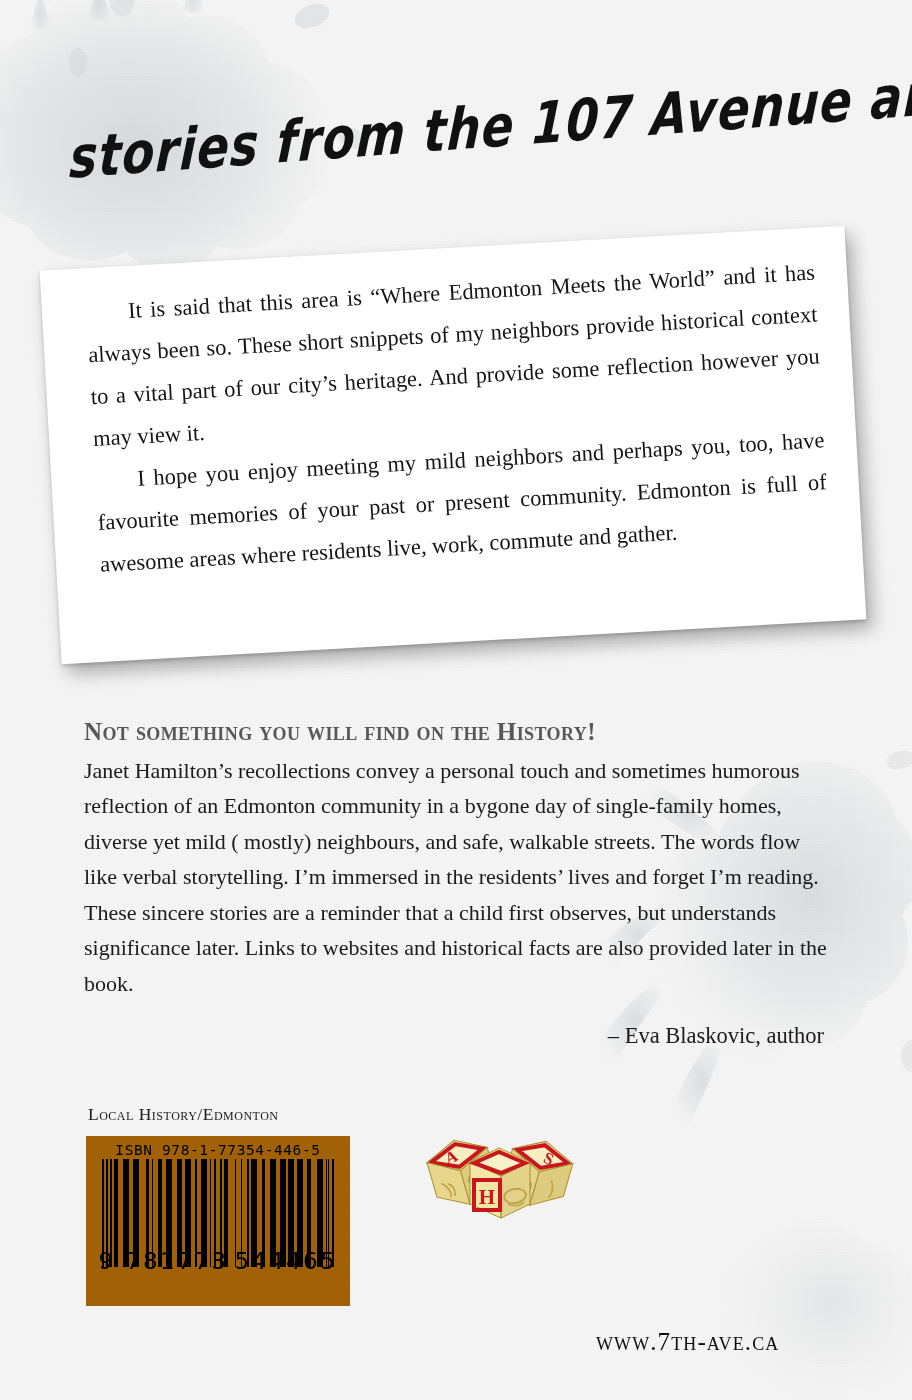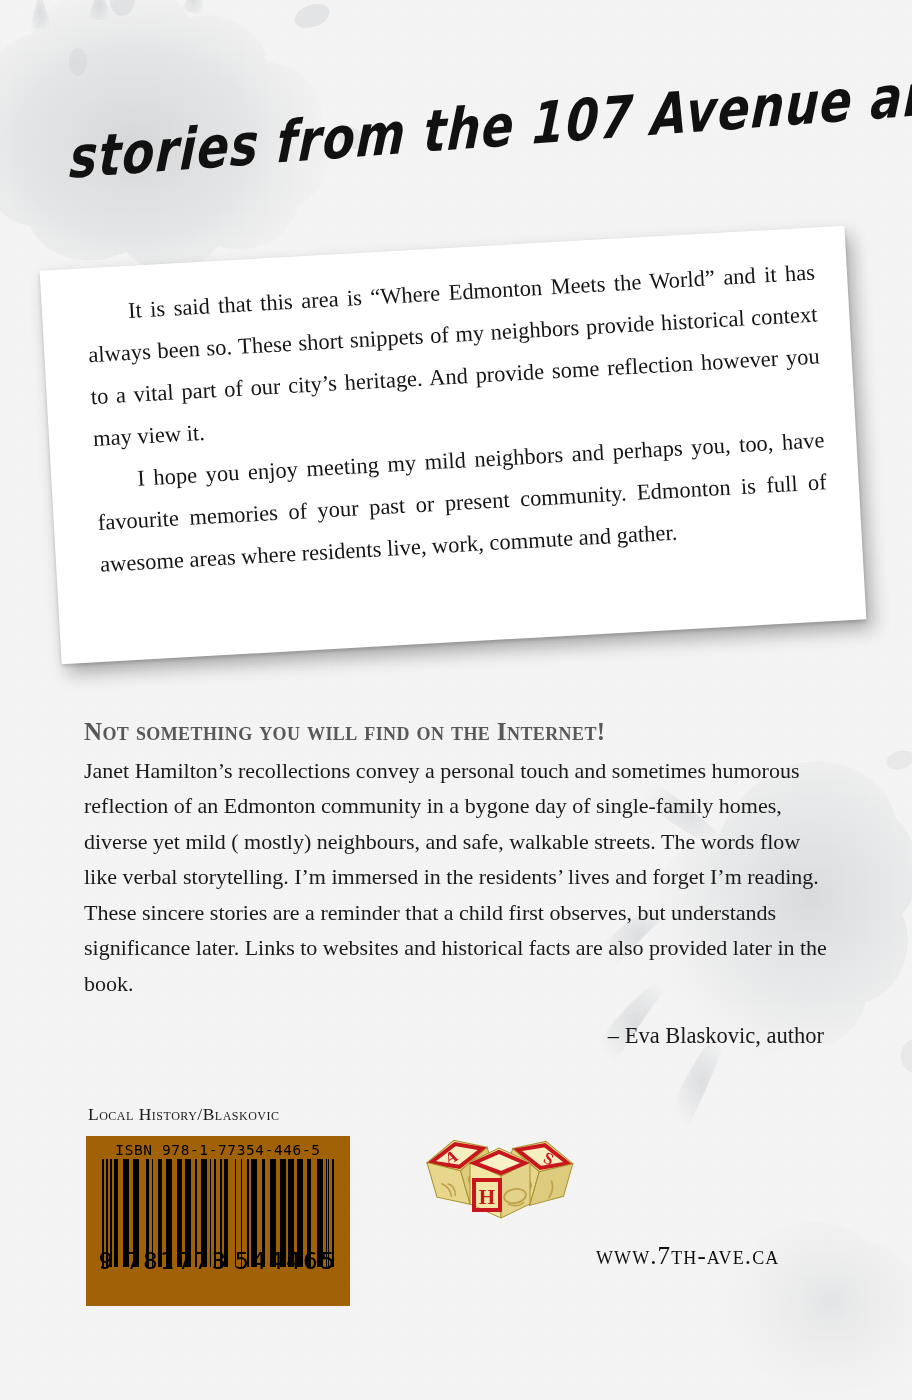--- a/index.html
+++ b/index.html
@@ -195,21 +195,21 @@
     font-family: "Liberation Serif", serif;
     font-size: 19px;
     line-height: 24px;
     color: #111;
     white-space: pre-line;
   }
 
   #website {
     position: absolute;
     left: 596px;
-    top: 1242px;
+    top: 1328px;
     font-family: "Liberation Serif", serif;
     font-variant: small-caps;
     font-size: 25px;
     letter-spacing: 1.1px;
     color: #0e0e0e;
     white-space: nowrap;
   }
 </style>
 </head>
 <body>
@@ -282,26 +282,26 @@
   </div>
 
   <div id="quote-card">
     <div id="quote-inner">
       <p>It is said that this area is “Where Edmonton Meets the World” and it has always been so. These short snippets of my neighbors provide historical context to a vital part of our city’s heritage. And provide some reflection however you may view it.</p>
       <p>I hope you enjoy meeting my mild neighbors and perhaps you, too, have favourite memories of your past or present community. Edmonton is full of awesome areas where residents live, work, commute and gather.</p>
     </div>
   </div>
 
   <div id="blurb">
-    <p id="blurb-head">Not something you will find on the Internet!</p>
+    <p id="blurb-head">Not something you will find on the History!</p>
     <p id="blurb-body">Janet Hamilton’s recollections convey a personal touch and sometimes humorous reflection of an Edmonton community in a bygone day of single-family homes, diverse yet mild ( mostly) neighbours, and safe, walkable streets.  The words flow like verbal storytelling. I’m immersed in the residents’ lives and forget I’m reading. These sincere stories are a reminder that a child first observes, but understands significance later. Links to websites and historical facts are also provided later in the book.</p>
     <div id="blurb-attrib">– Eva Blaskovic, author</div>
   </div>
 
-  <div id="category">Local History/Blaskovic</div>
+  <div id="category">Local History/Edmonton</div>
 
   <div id="barcode">
     <div id="isbn-text">ISBN  978-1-77354-446-5</div>
     <div id="bars">
         <div class="bar" style="left: 0px; width: 1.67143px;"></div>
         <div class="bar" style="left: 4.14286px; width: 1.67143px;"></div>
         <div class="bar" style="left: 8.28571px; width: 1.67143px;"></div>
         <div class="bar" style="left: 12.4286px; width: 3.74286px;"></div>
         <div class="bar" style="left: 20.7143px; width: 5.81429px;"></div>
         <div class="bar" style="left: 31.0714px; width: 5.81429px;"></div>

